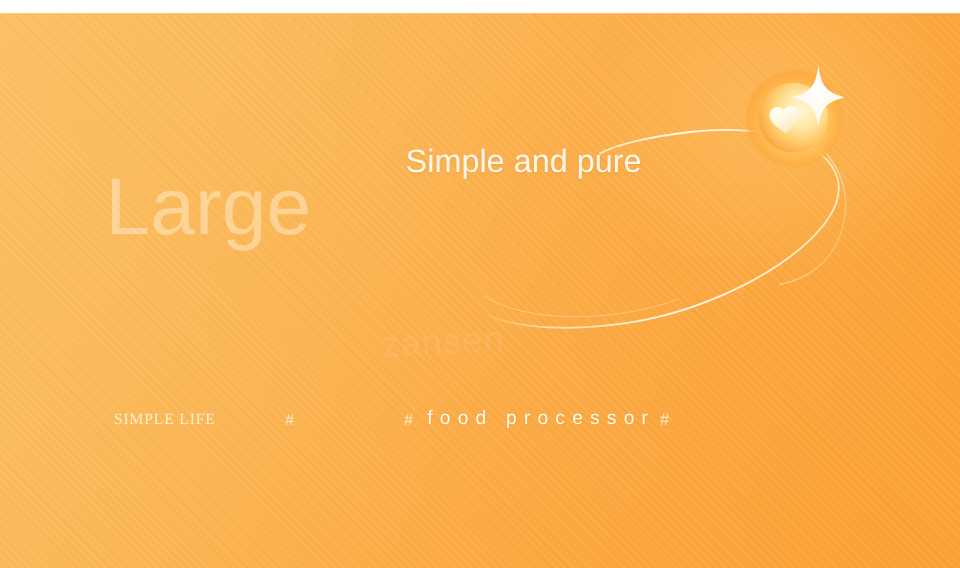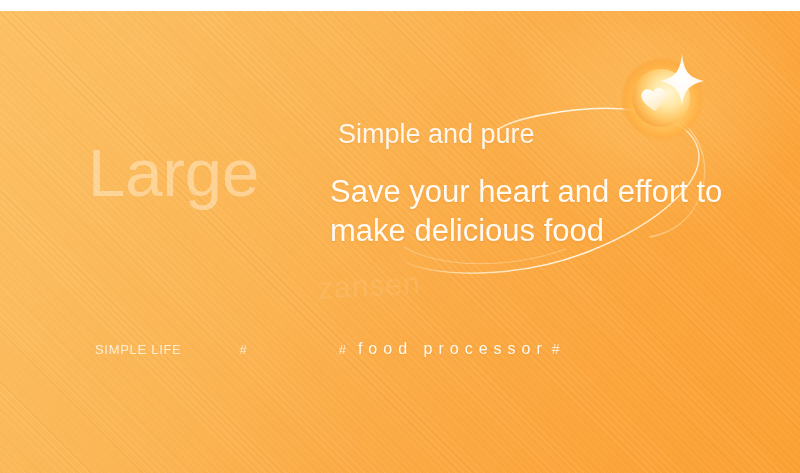--- a/index.html
+++ b/index.html
@@ -169,20 +169,21 @@
     top: 329px;
     width: 620px;
     display: flex;
     align-items: center;
   }
   .tag-simple {
     font-size: 13px;
     letter-spacing: 0.7px;
     color: rgba(255,250,238,0.82);
     white-space: nowrap;
+    font-family: Liberation Serif, serif;
   }
   .hash {
     font-size: 13px;
     color: rgba(255,250,238,0.80);
   }
   .hash-a { margin-left: 58px; }
   .hash-b { margin-left: 92px; }
   .tag-product {
     font-size: 16px;
     font-weight: normal;
@@ -224,24 +225,20 @@
 
     <path d="M 400 248 C 430 268, 520 268, 590 240 C 660 212, 706 170, 698 138 C 690 108, 640 92, 575 99 C 540 103, 512 110, 500 117" fill="none" stroke="url(#lineFade)" stroke-width="1.5" stroke-linecap="round"></path>
 
     <path d="M 672 104 C 700 120, 712 152, 700 185 C 692 208, 672 222, 650 226" fill="none" stroke="url(#lineFade2)" stroke-width="1.4" stroke-linecap="round" opacity="0.75"></path>
 
     <path d="M 404 236 C 440 258, 512 258, 566 238" fill="none" stroke="#fff6e0" stroke-width="1" stroke-opacity="0.35" stroke-linecap="round"></path>
   </svg>
 
   <div class="copy">
     <div class="subtitle">Simple and pure</div>
-    <div class="headline">
-      <span>Save your heart and effort to</span><br>
-      <span>make delicious food</span>
-    </div>
   </div>
 
   <div class="icon-wrap">
     <div class="icon-halo"></div>
     <div class="icon-core"></div>
     <svg class="heart" viewBox="0 0 32 30" xmlns="http://www.w3.org/2000/svg">
       <defs>
         <linearGradient id="hg" x1="0" y1="0" x2="0.4" y2="1">
           <stop offset="0%" stop-color="#ffffff"></stop>
           <stop offset="55%" stop-color="#fff7e2"></stop>

